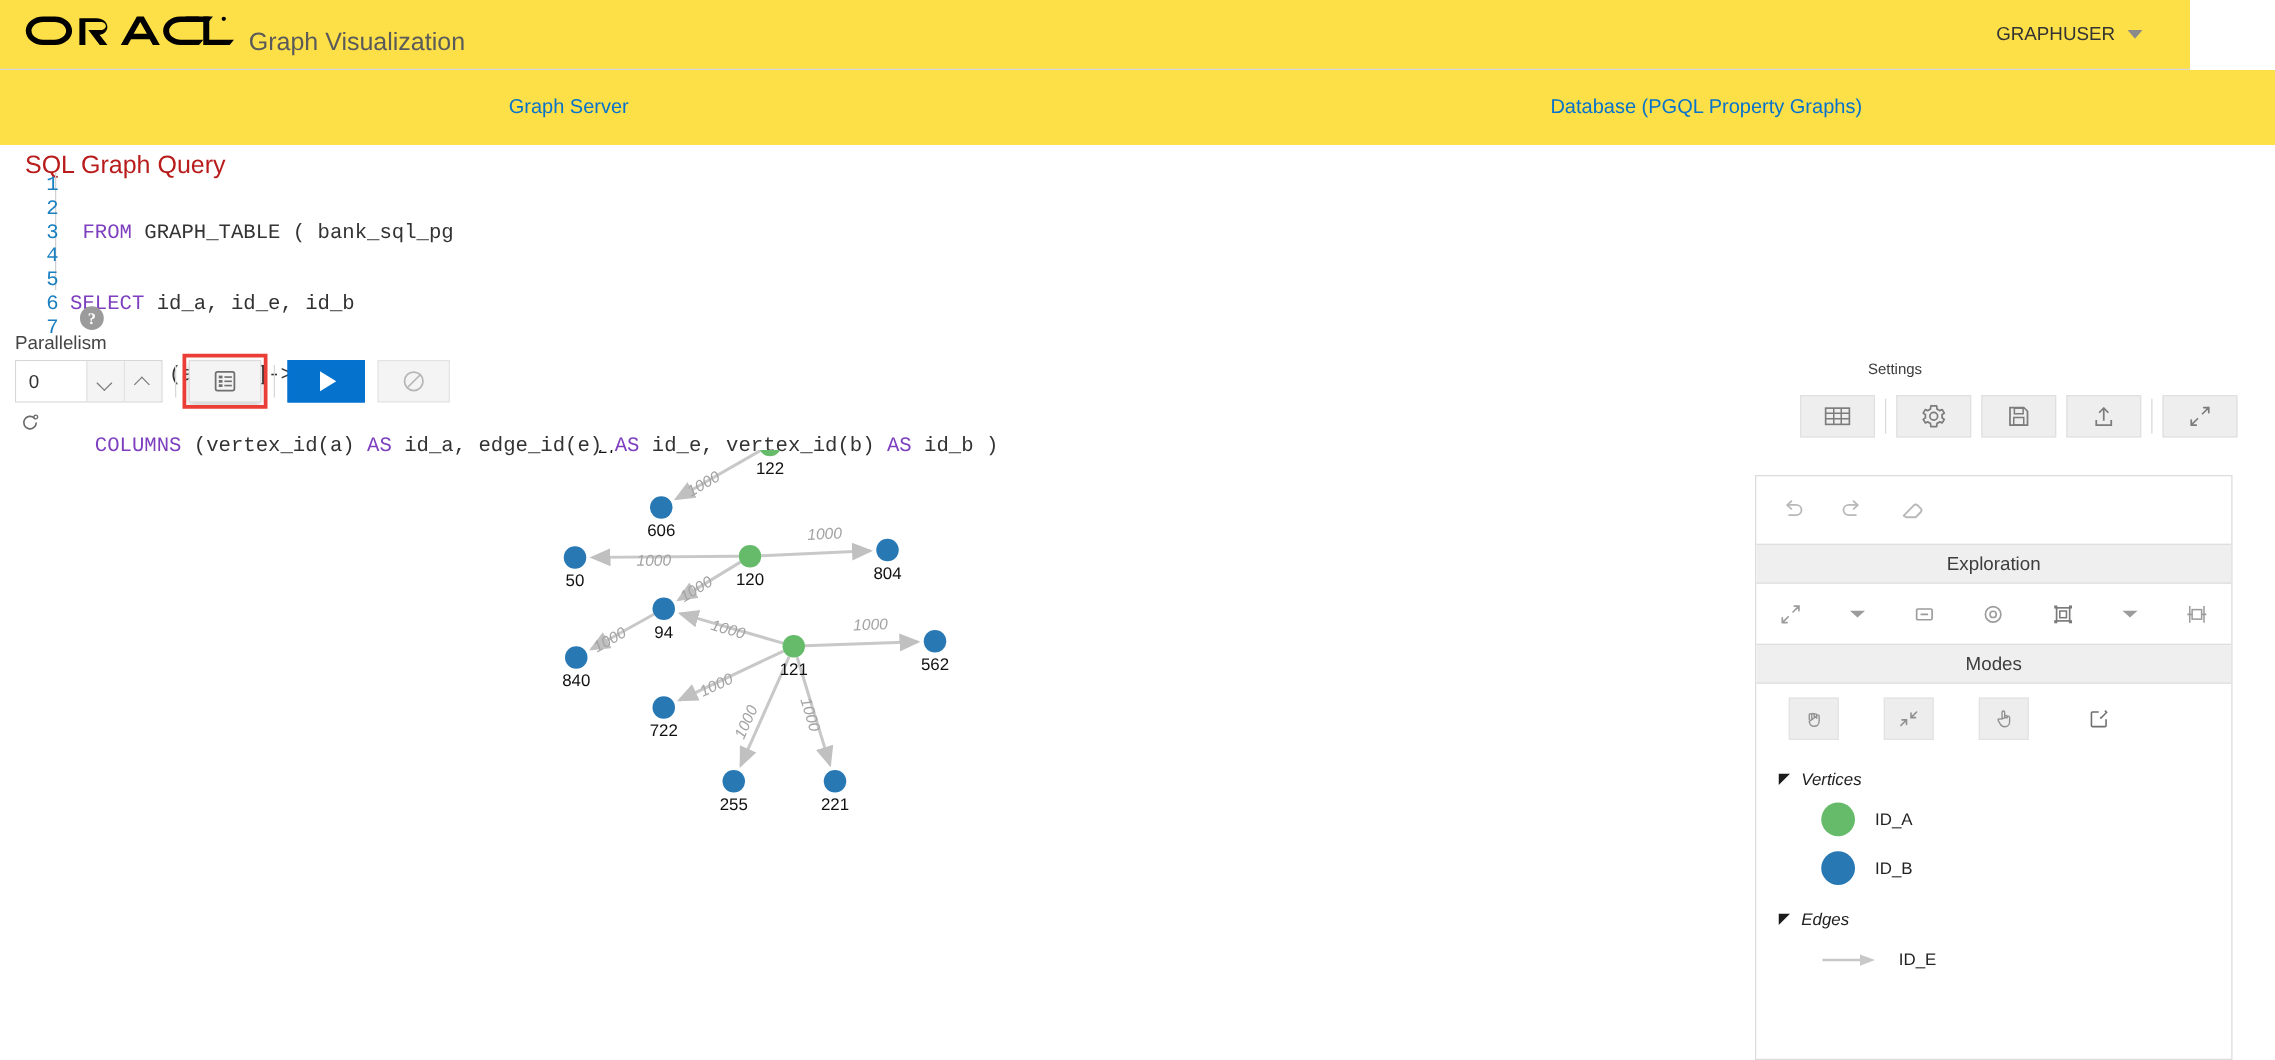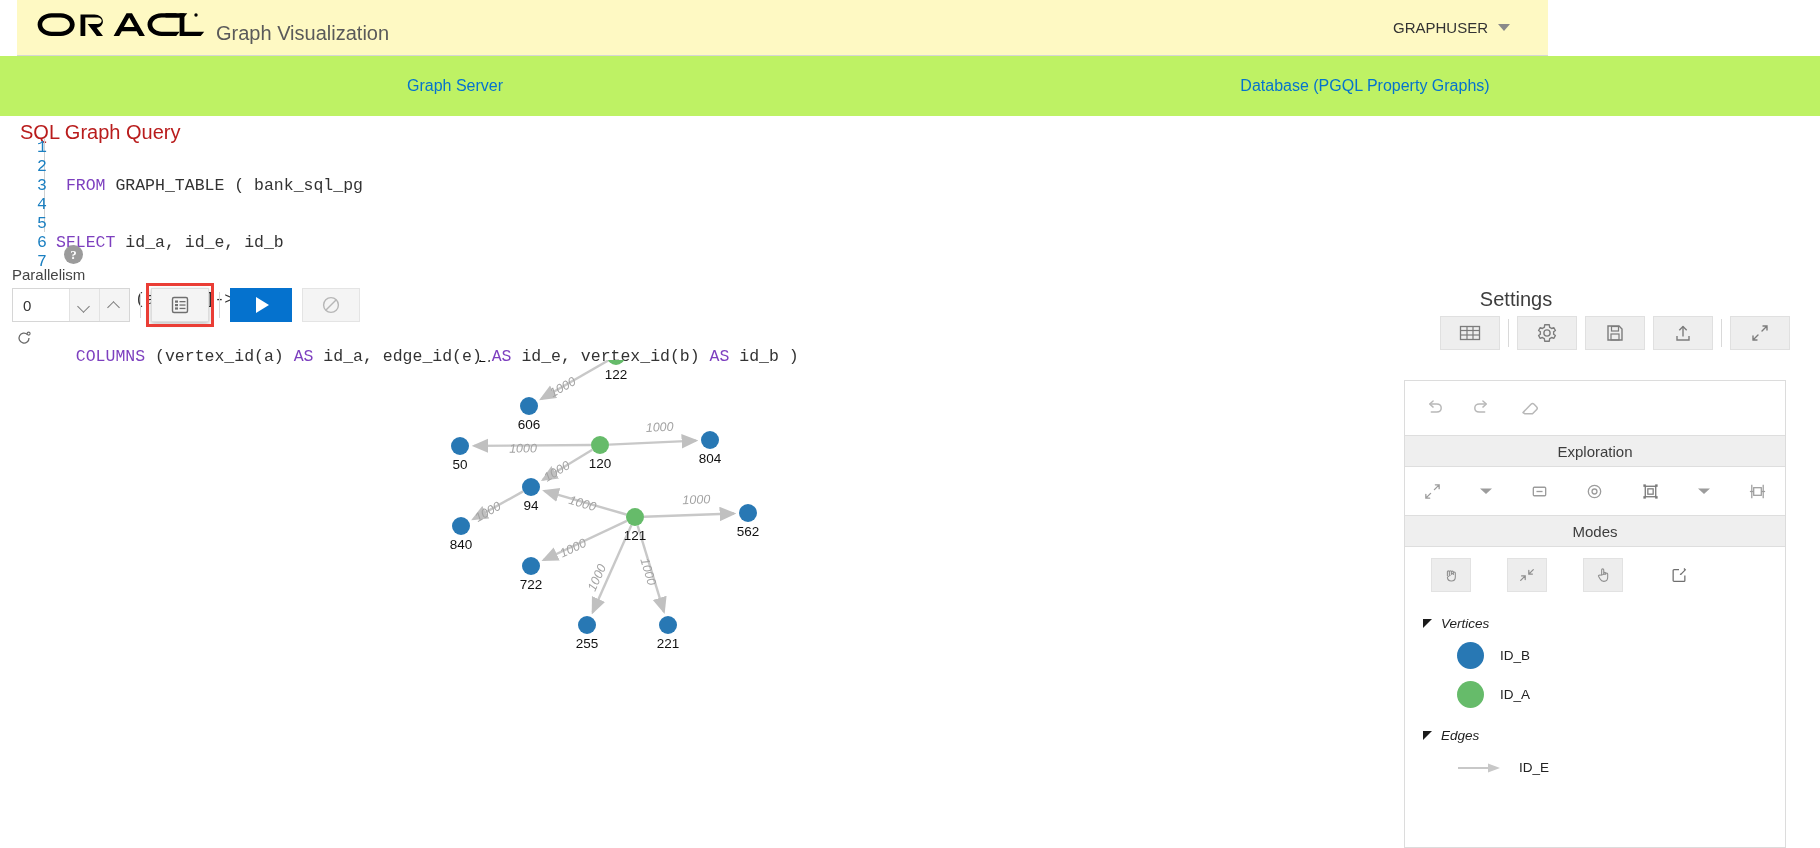--- a/index.html
+++ b/index.html
@@ -6,22 +6,22 @@
   html, body {
     margin: 0; padding: 0;
     width: 1820px; height: 848px;
     background: #ffffff;
     font-family: "Liberation Sans", sans-serif;
     overflow: hidden;
   }
 
   
   .topbar {
-    position: absolute; left: 17px; top: 0; width: 1531px; height: 56px;
-    background: #fef9c3;
+    position: absolute; left: 0; top: 0; width: 1752px; height: 56px;
+    background: #fde047;
     border-bottom: 1px solid #d6d6d6;
     display: flex; align-items: center;
   }
   .brand-wrap { display: flex; align-items: baseline; padding-left: 16px; }
   .oracle-logo { display: block; }
   .app-title {
     font-size: 20px; color: #5a5a5a; margin-left: 11px;
     font-family: "Liberation Sans", sans-serif; font-weight: 400;
   }
   .user-area {
@@ -31,21 +31,21 @@
   }
   .caret-down {
     width: 0; height: 0;
     border-left: 6px solid transparent; border-right: 6px solid transparent;
     border-top: 7px solid #8a8a8a;
   }
 
   
   .tabs {
     position: absolute; left: 0; top: 56px; width: 1820px; height: 60px;
-    display: flex; background: #bef264;
+    display: flex; background: #fde047;
   }
   .tab {
     flex: 1 1 0; display: flex; align-items: center; justify-content: center;
     font-size: 16px; color: #0572ce; cursor: pointer;
     position: relative; height: 60px;
   }
   .tab.active::after {
     content: ""; position: absolute; left: 0; right: 0; bottom: 0;
     height: 3px; background: #0572ce;
   }
@@ -135,21 +135,21 @@
 
   
   .graph-canvas {
     position: absolute; left: 0; top: 360px;
     width: 1400px; height: 488px;
   }
 
   
   .settings-title {
     position: absolute; left: 1516px; top: 288px;
-    font-size: 20px; color: #3d3d3d; transform: translateX(-50%);
+    font-size: 12px; color: #3d3d3d; transform: translateX(-50%);
   }
   .settings-toolbar {
     position: absolute; left: 1440px; top: 316px;
     display: flex; align-items: center; gap: 0;
   }
   .sbtn {
     width: 60px; height: 34px; background: #eeeeee; border: 1px solid #e0e0e0;
     display: flex; align-items: center; justify-content: center; cursor: pointer;
     margin-right: 8px;
   }
@@ -511,26 +511,26 @@
     </span>
   </div>
 
   <div class="legend-body">
 
     <div class="legend-group">
       <span class="tri-collapse"></span>
       <span>Vertices</span>
     </div>
     <div class="legend-item">
+      <span class="legend-swatch" style="background:#66bb6a"></span>
+      <span>ID_A</span>
+    </div>
+    <div class="legend-item">
       <span class="legend-swatch" style="background:#2878b4"></span>
       <span>ID_B</span>
-    </div>
-    <div class="legend-item">
-      <span class="legend-swatch" style="background:#66bb6a"></span>
-      <span>ID_A</span>
     </div>
 
     <div class="legend-group" style="padding-top:14px">
       <span class="tri-collapse"></span>
       <span>Edges</span>
     </div>
     <div class="legend-item" style="padding-top:12px">
       <span class="legend-edge">
         <svg width="46" height="12" viewBox="0 0 46 12">
           <line x1="1" y1="6" x2="32" y2="6" stroke="#c8c8c8" stroke-width="2"></line>

